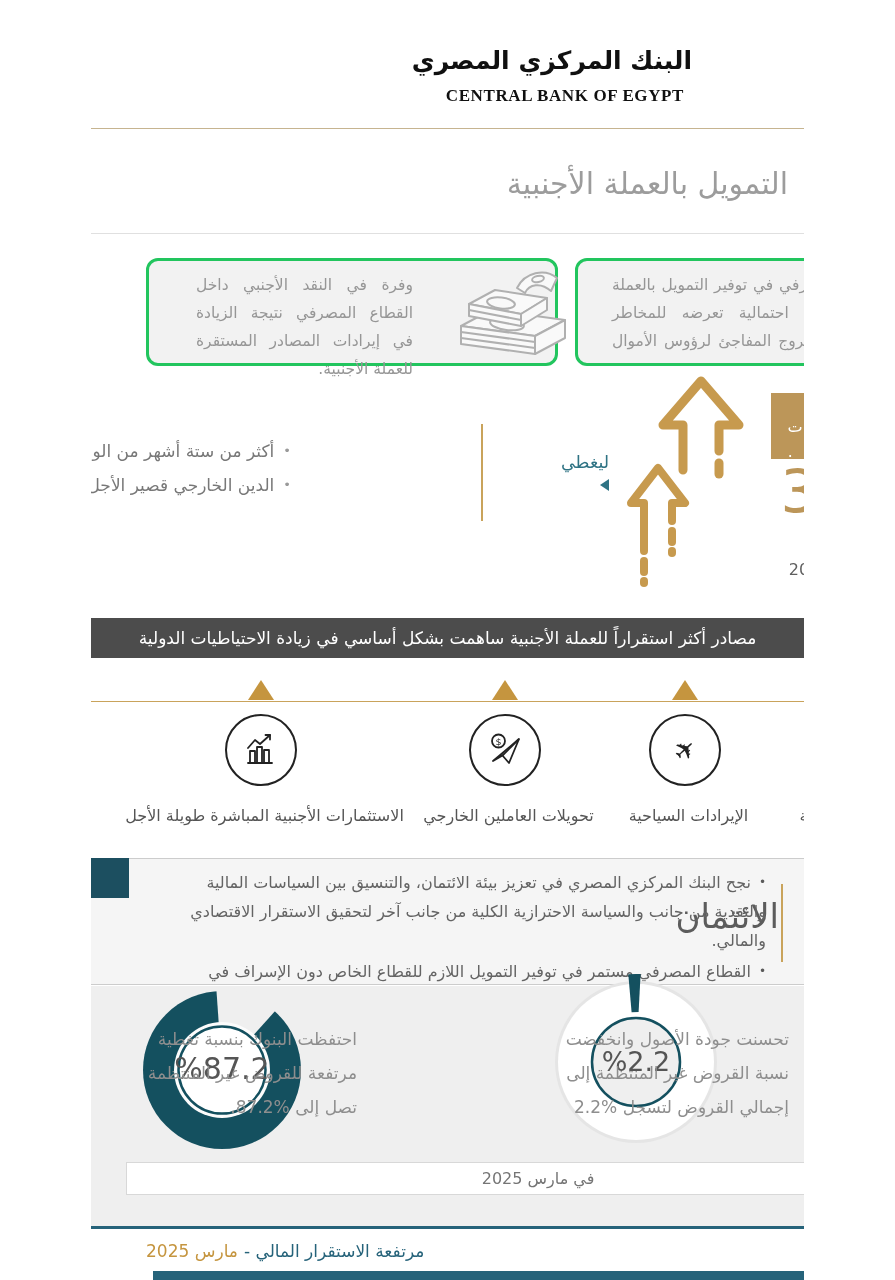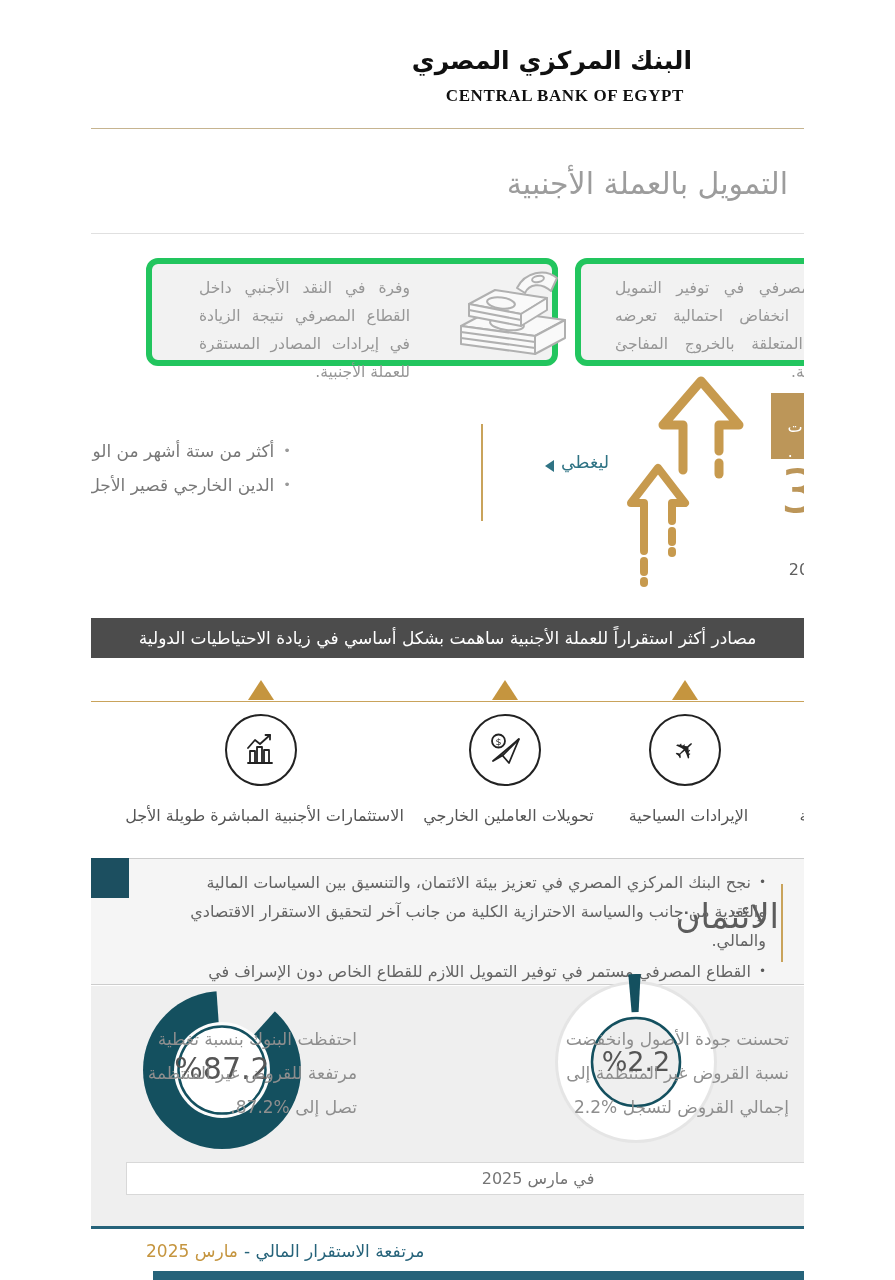--- a/index.html
+++ b/index.html
@@ -10,39 +10,39 @@
   .hairline { position:absolute; left:0; width:100%; height:1px; }
   .logo-ar { position:absolute; right:112px; top:46px; font-size:25px; font-weight:bold; color:#101010; direction:rtl; letter-spacing:0; }
   .logo-en { position:absolute; right:120px; top:86px; font-family:"Liberation Serif", serif; font-size:17px; font-weight:700; color:#101010; letter-spacing:0.6px; }
   .emblem { position:absolute; left:791px; top:36px; }
 
   
   .page-title { position:absolute; right:16px; top:166px; font-size:30px; color:#9C9C9C; direction:rtl; }
   .title-rule { position:absolute; left:0; top:233px; width:100%; height:1px; background:#E0E0E0; }
 
   
-  .intro-box { position:absolute; top:258px; height:108px; background:#F2F2F2; border:6px solid #22c55e; border-radius:12px;
+  .intro-box { position:absolute; top:258px; height:108px; background:#F2F2F2; border:3px solid #22c55e; border-radius:12px;
                direction:rtl; text-align:justify; font-size:15.5px; line-height:1.8; color:#969696; }
   .intro-box.right { left:484px; width:396px; padding:11px 22px 10px 34px; }
   .intro-box.left  { left:55px;  width:412px; padding:11px 142px 10px 47px; }
   .money-icon { position:absolute; left:352px; top:264px; }
 
   
   .gold-box { position:absolute; left:680px; top:393px; width:148px; height:66px; background:#BC9659; color:#fff;
               font-size:16px; line-height:1.95; text-align:center; direction:rtl; padding-top:18px; }
   .big-value { position:absolute; left:660px; top:458px; width:188px; text-align:center; font-size:58px; color:#BC9659; direction:ltr; }
   .value-unit { position:absolute; left:660px; top:528px; width:188px; text-align:center; font-size:17px; color:#8A8A8A; direction:rtl; }
   .value-date { position:absolute; left:660px; top:560px; width:188px; text-align:center; font-size:16px; color:#5F5F5F; direction:rtl; }
   .arrows-up { position:absolute; left:520px; top:373px; }
   .covers-list { position:absolute; right:513px; top:441px; width:330px; direction:rtl; text-align:right; font-size:17px; color:#787878; }
   .covers-list .cover-item { margin-bottom:14px; }
   .covers-list .cover-item::before { content:"•"; color:#9A9A9A; margin-left:9px; font-size:13px; vertical-align:2px; }
   .gold-vline { position:absolute; left:390px; top:424px; width:2px; height:97px; background:#C9A35B; }
-  .covers-label { position:absolute; left:438px; top:452px; width:80px; direction:rtl; display:flex; align-items:flex-end; gap:7px;
-                  color:#2F7384; font-size:17.5px; }
+  .covers-label { position:absolute; left:438px; top:452px; width:80px; direction:rtl; display:flex; align-items:flex-start; gap:7px;
+                  color:#2F7384; font-size:17.5px;flex-direction:column; }
   .tri-left { width:0; height:0; border-top:6px solid transparent; border-bottom:6px solid transparent; border-right:9px solid #2F7384; }
 
   
   .banner { position:absolute; left:0; top:618px; width:100%; height:40px; background:#4C4C4C; color:#fff;
             font-size:17px; line-height:40px; text-align:center; direction:rtl; }
   .tri-up { position:absolute; top:680px; width:0; height:0; border-left:13px solid transparent; border-right:13px solid transparent; border-bottom:20px solid #C5953F; }
   .banner-rule { position:absolute; left:0; top:701px; width:100%; height:1px; background:#C9A35B; }
 
   
   .source-item { position:absolute; top:714px; display:flex; flex-direction:column; align-items:center; }

